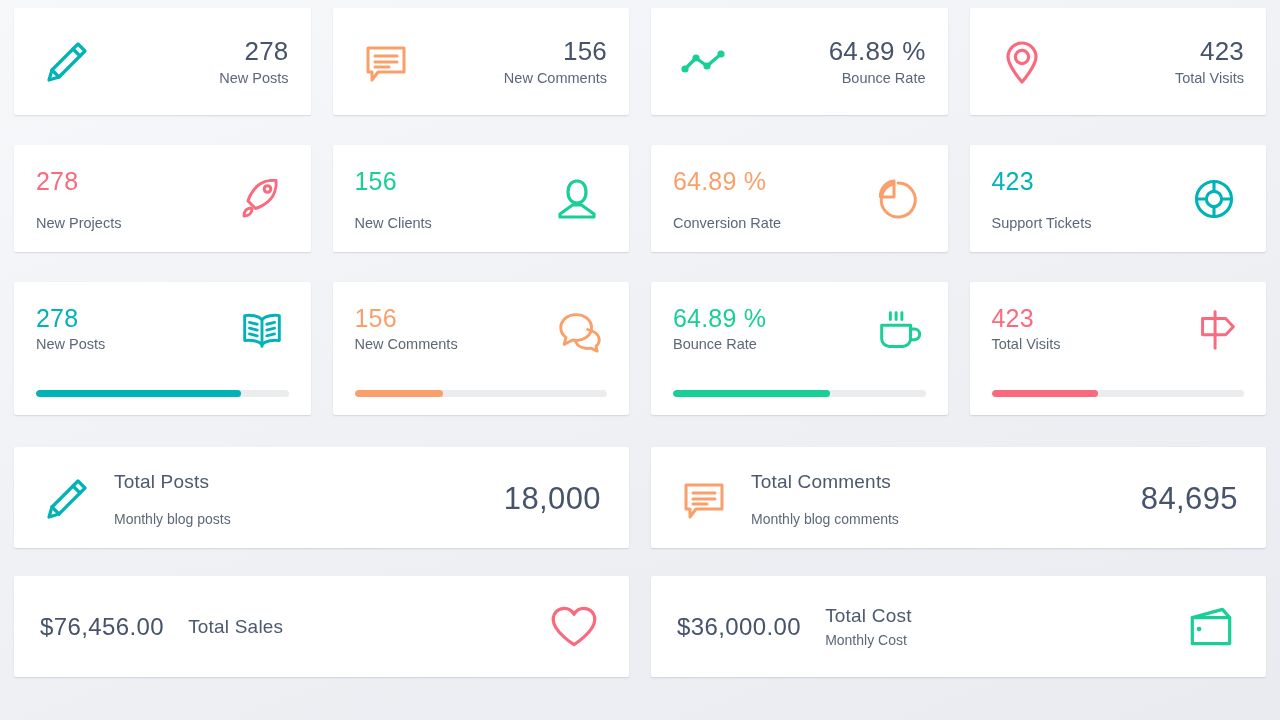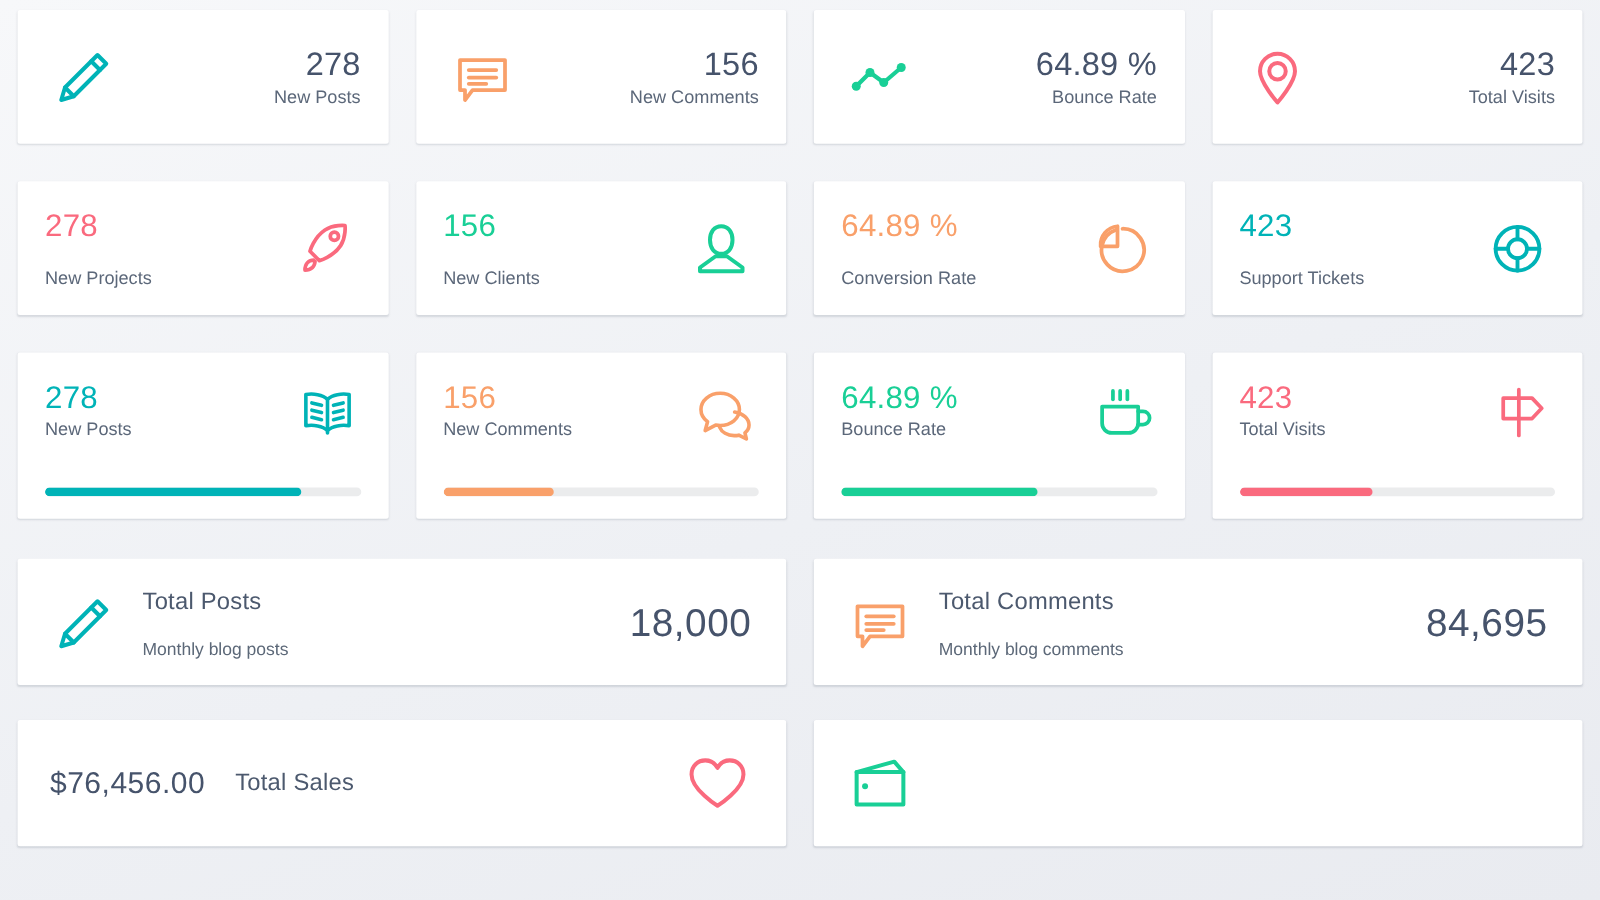--- a/index.html
+++ b/index.html
@@ -490,20 +490,25 @@
             <g fill="none" stroke="#fa6a7e" stroke-width="3.1" stroke-linejoin="round" stroke-linecap="round">
               <path d="M26 43 C26 43 6 30.5 6 18.8 C6 12.3 10.8 8 16.6 8 C20.8 8 24.2 10.4 26 13.8 C27.8 10.4 31.2 8 35.4 8 C41.2 8 46 12.3 46 18.8 C46 30.5 26 43 26 43 Z"></path>
             </g>
           </svg>
         </span>
       </div>
     </div>
 
     <div class="col2">
       <div class="card c-money">
+        <div class="big">$36,000.00</div>
+        <div class="meta">
+          <div class="title">Total Cost</div>
+          <div class="sub">Monthly Cost</div>
+        </div>
         <span class="icon">
           <svg width="54" height="54" viewBox="0 0 52 52">
             <g fill="none" stroke="#19cf96" stroke-width="3.1" stroke-linejoin="round" stroke-linecap="round">
               <path d="M8 17 V42 H44 V17 Z"></path>
               <path d="M8 17 L37 9 L44 17"></path>
             </g>
             <circle cx="14.5" cy="28" r="2.3" fill="#19cf96"></circle>
           </svg>
         </span>
       </div>

